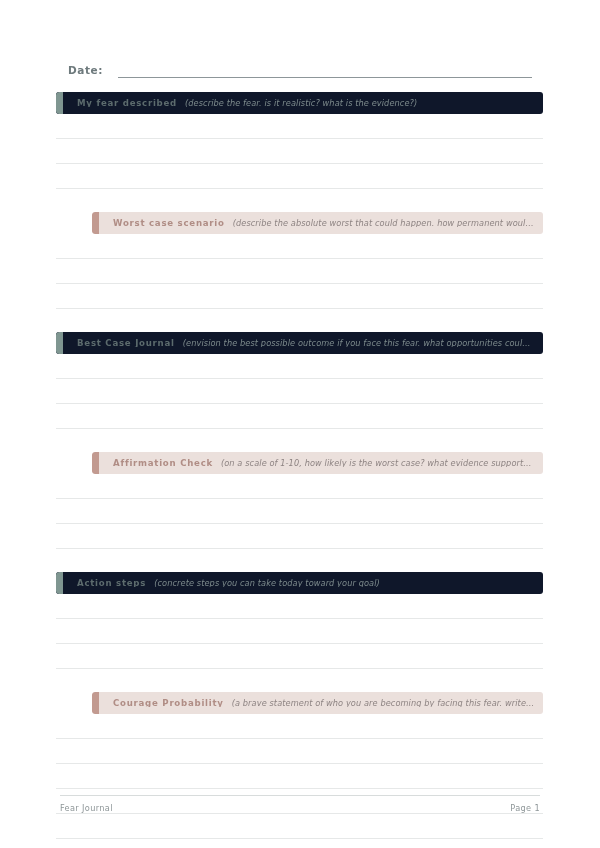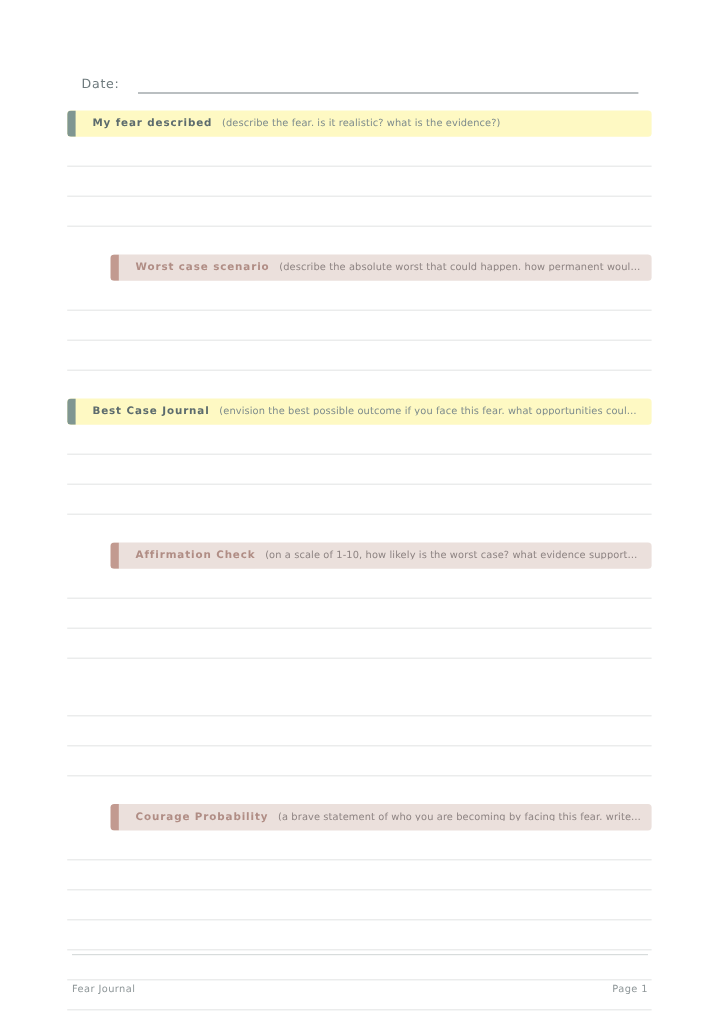--- a/index.html
+++ b/index.html
@@ -28,21 +28,21 @@
     position: absolute;
     left: 68px;
     top: 60px;
     width: 464px;
     height: 18px;
     display: flex;
     align-items: flex-end;
   }
   .date-label {
     font-size: 10.5px;
-    font-weight: 400;
+    font-weight: 700;
     color: #6e7a7d;
     letter-spacing: 0.6px;
     line-height: 1;
     padding-bottom: 3px;
     white-space: nowrap;
   }
   .date-rule {
     flex: 1;
     margin-left: 15px;
     border-bottom: 1px solid #8d9699;
@@ -91,30 +91,31 @@
   }
   .band-title {
     font-size: 8.6px;
     font-weight: 700;
     letter-spacing: 0.75px;
     line-height: 1;
     white-space: nowrap;
   }
   .band-hint {
     font-size: 8.2px;
+    font-style: italic;
     line-height: 1;
     margin-left: 8px;
     white-space: nowrap;
     overflow: hidden;
     text-overflow: ellipsis;
     letter-spacing: 0.1px;
   }
 
   
-  .theme-sage .band { background: #fef9c3; }
+  .theme-sage .band { background: #0f172a; }
   .theme-sage .accent { background: #7f9691; }
   .theme-sage .band-title { color: #5c6b6d; }
   .theme-sage .band-hint { color: #7d8b8c; }
 
   
   .theme-rose .band { background: #ebe0dc; margin-left: 36px; }
   .theme-rose .accent { background: #c29a90; }
   .theme-rose .band-title { color: #b08d85; }
   .theme-rose .band-hint { color: #8d8382; }
 
@@ -126,21 +127,21 @@
     border-bottom: 1px solid #e6e8e8;
   }
 
   
   .footer {
     position: absolute;
     left: 60px;
     right: 60px;
     top: 795px;
     border-top: 1px solid #d8dcdc;
-    padding-top: 24px;
+    padding-top: 8px;
     display: flex;
     justify-content: space-between;
     align-items: flex-start;
   }
   .footer-left, .footer-right {
     font-size: 8.2px;
     color: #8f9799;
     letter-spacing: 0.35px;
     line-height: 1;
   }
@@ -206,20 +207,27 @@
             <span class="band-hint">(on a scale of 1-10, how likely is the worst case? what evidence supports or contradict...</span>
           </div>
         </div>
         <div class="lines">
           <div class="write-line"></div>
           <div class="write-line"></div>
           <div class="write-line"></div>
         </div>
       </div>
       <div class="section theme-sage">
+        <div class="band">
+          <span class="accent"></span>
+          <div class="band-text">
+            <span class="band-title">Action steps</span>
+            <span class="band-hint">(concrete steps you can take today toward your goal)</span>
+          </div>
+        </div>
         <div class="lines">
           <div class="write-line"></div>
           <div class="write-line"></div>
           <div class="write-line"></div>
         </div>
       </div>
       <div class="section theme-rose">
         <div class="band">
           <span class="accent"></span>
           <div class="band-text">

